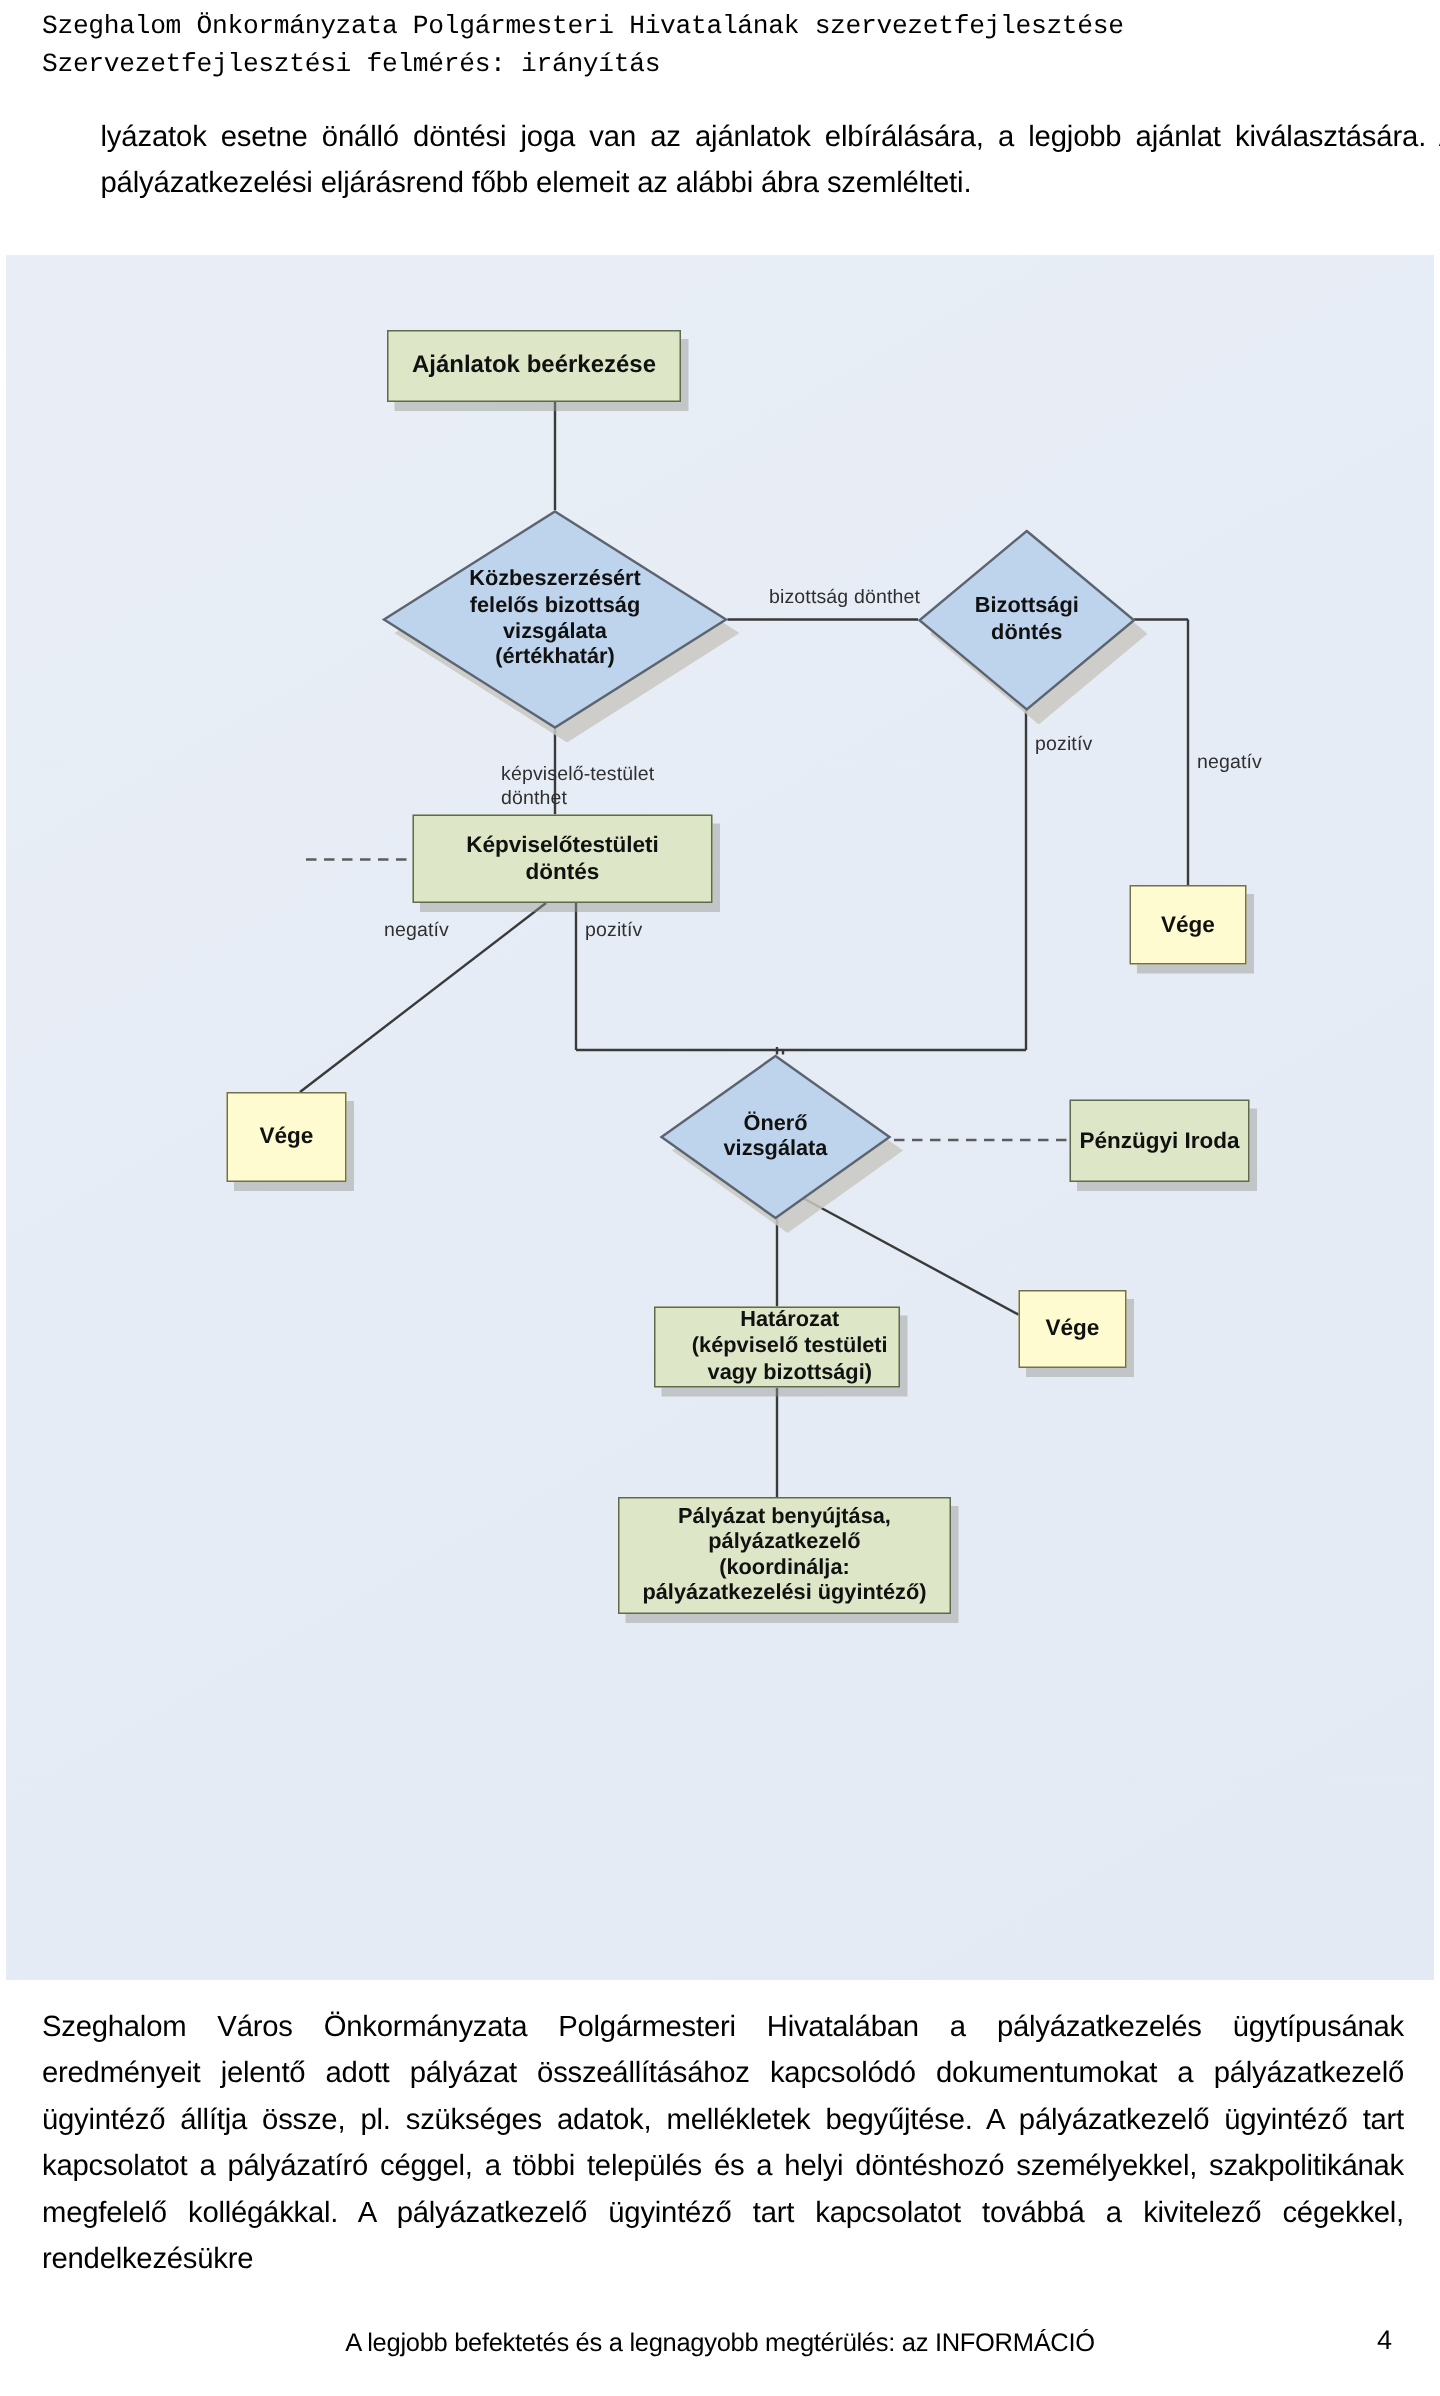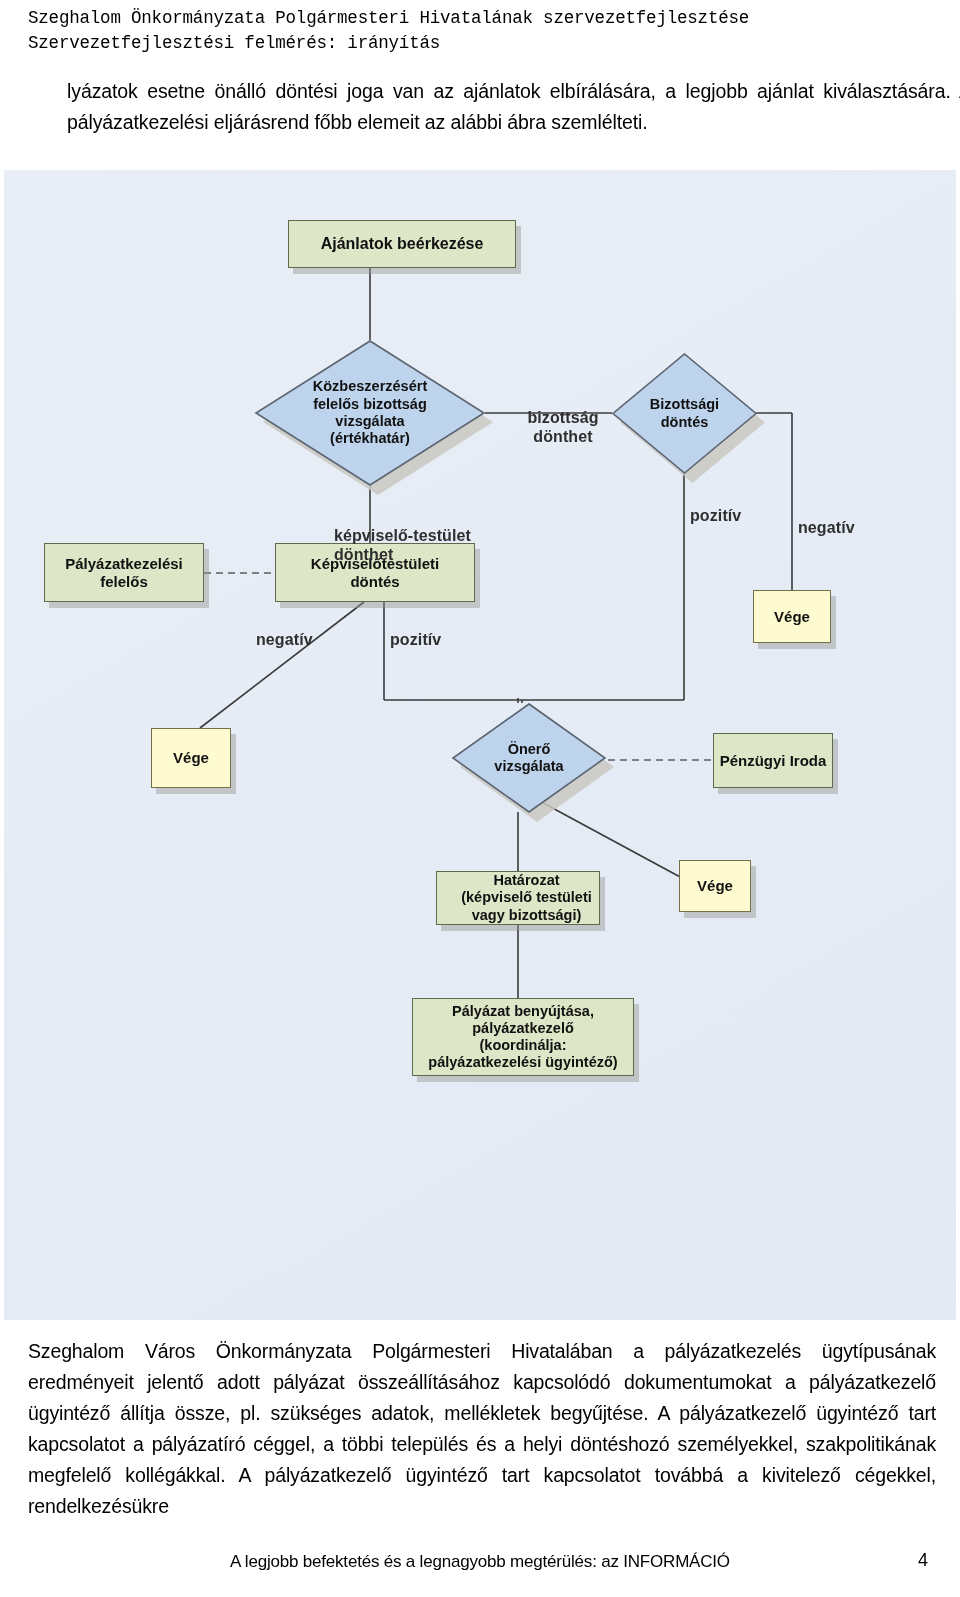--- a/index.html
+++ b/index.html
@@ -110,28 +110,27 @@
     align-items: center;
     justify-content: center;
     text-align: center;
     font-weight: bold;
     color: #111111;
     line-height: 1.2;
   }
 
   .edge-label {
     position: absolute;
-    font-size: 16px;
-    font-weight: bold;
+    font-size: 13px;
+    font-weight: normal;
     color: #2f2f2f;
     text-align: center;
     line-height: 1.2;
     z-index: 4;
     letter-spacing: 0.1px;
-    margin-top: 18px;
   }
 
   
   .closing {
     position: absolute;
     left: 28px;
     top: 1336px;
     width: 908px;
     font-size: 19.5px;
     line-height: 31px;
@@ -198,21 +197,21 @@
 
         <line x1="514" y1="755" x2="514" y2="828"></line>
       </g>
 
       <g stroke="#5c5c5c" stroke-width="1.6" fill="none" stroke-dasharray="7 5">
         <line x1="200" y1="403" x2="272" y2="403"></line>
         <line x1="592" y1="590" x2="710" y2="590"></line>
       </g>
     </svg>
 
-    <div class="node rect green" style="left:284px; top:50px; width:228px; height:48px; font-size:16px;">
+    <div class="node rect green" style="left:254px; top:50px; width:196px; height:48px; font-size:16px;">
       <span>Ajánlatok beérkezése</span>
     </div>
 
     <div class="diamond-wrap" style="left:251px; top:170px; width:230px; height:146px;">
       <div class="diamond-shadow"></div>
       <div class="diamond"></div>
       <svg class="diamond-border" viewBox="0 0 230 146" preserveAspectRatio="none">
         <polygon points="115,1 229,73 115,145 1,73" fill="none" stroke="#5c6470" stroke-width="1.6"></polygon>
       </svg>
       <div class="diamond-label" style="font-size:14.5px;">
@@ -243,47 +242,41 @@
 
     <div class="edge-label" style="left:330px; top:338px; width:140px; text-align:left;">
       <div>képviselő-testület</div>
       <div>dönthet</div>
     </div>
 
     <div class="edge-label" style="left:686px; top:318px; width:70px; text-align:left;">pozitív</div>
 
     <div class="edge-label" style="left:794px; top:330px; width:70px; text-align:left;">negatív</div>
 
-    <div class="node rect green" style="left:40px; top:373px; width:160px; height:59px; font-size:15px;">
-      <div>
-        <div>Pályázatkezelési</div>
-        <div>felelős</div>
-      </div>
-    </div>
 
     <div class="node rect green" style="left:271px; top:373px; width:200px; height:59px; font-size:15px;">
       <div>
         <div>Képviselőtestületi</div>
         <div>döntés</div>
       </div>
     </div>
 
     <div class="node rect yellow" style="left:749px; top:420px; width:78px; height:53px; font-size:15px;">
       <span>Vége</span>
     </div>
 
     <div class="edge-label" style="left:252px; top:442px; width:70px; text-align:left;">negatív</div>
 
     <div class="edge-label" style="left:386px; top:442px; width:70px; text-align:left;">pozitív</div>
 
     <div class="node rect yellow" style="left:147px; top:558px; width:80px; height:60px; font-size:15px;">
       <span>Vége</span>
     </div>
 
-    <div class="diamond-wrap" style="left:448px; top:533px; width:154px; height:110px;">
+    <div class="diamond-wrap" style="left:436px; top:533px; width:154px; height:110px;">
       <div class="diamond-shadow"></div>
       <div class="diamond"></div>
       <svg class="diamond-border" viewBox="0 0 154 110" preserveAspectRatio="none">
         <polygon points="77,1 153,55 77,109 1,55" fill="none" stroke="#5c6470" stroke-width="1.6"></polygon>
       </svg>
       <div class="diamond-label" style="font-size:14.5px;">
         <div>
           <div>Önerő</div>
           <div>vizsgálata</div>
         </div>

